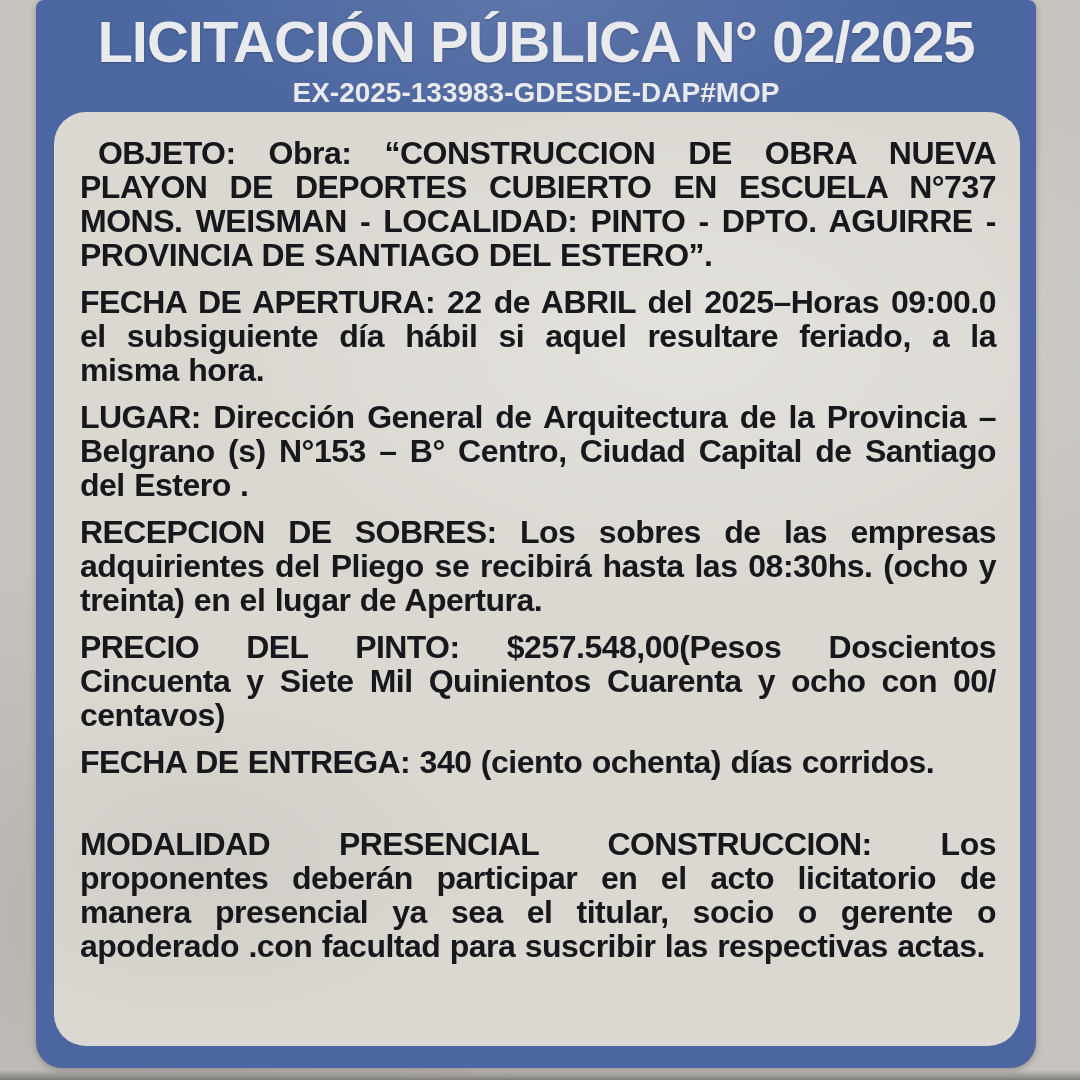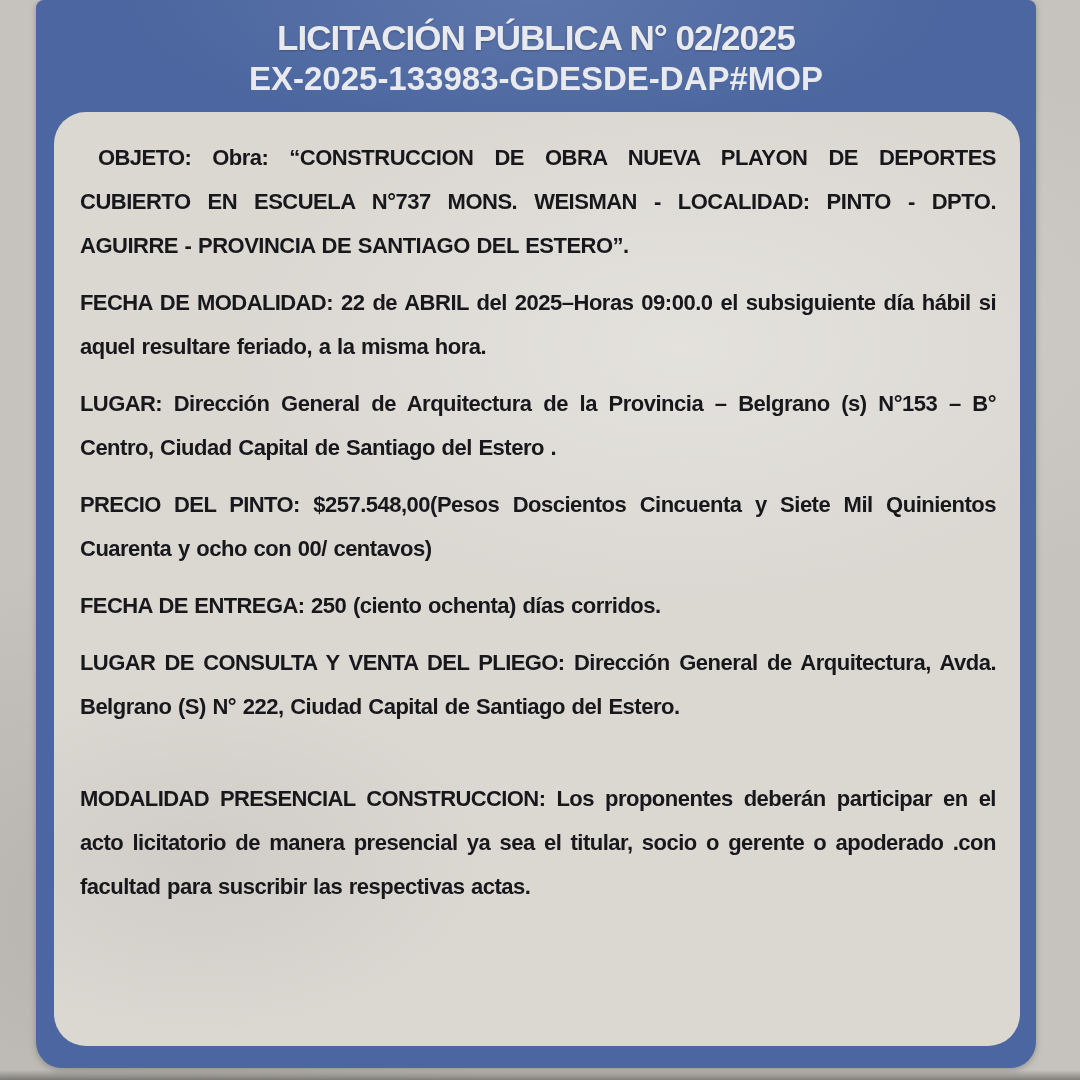--- a/index.html
+++ b/index.html
@@ -33,41 +33,41 @@
     border-radius:8px 8px 26px 26px;
     box-shadow:0 2px 6px rgba(0,0,0,.25);
   }
   .ad-header{
     height:112px;
     display:flex;flex-direction:column;align-items:center;justify-content:center;
     gap:2px; padding-top:4px;
     color:var(--header-ink);
   }
   .ad-title{
-    font-size:35px;font-weight:700;letter-spacing:-1px;
+    font-size:58px;font-weight:700;letter-spacing:-1px;
     text-shadow:0 1px 2px rgba(0,0,0,.25);
     white-space:nowrap;
   }
   .ad-subtitle{
-    font-size:33px;font-weight:700;letter-spacing:0px;
+    font-size:28px;font-weight:700;letter-spacing:0px;
     white-space:nowrap;
   }
   .ad-body{
     position:absolute;
     left:18px; right:16px; top:112px; bottom:22px;
     background:
       radial-gradient(ellipse 700px 400px at 65% 25%, rgba(255,255,255,.25), rgba(0,0,0,0) 65%),
       radial-gradient(ellipse 500px 300px at 15% 80%, rgba(0,0,0,.05), rgba(0,0,0,0) 60%),
       var(--paper-inner);
     border-radius:32px;
     padding:24px 24px 18px 26px;
     color:var(--ink);
   }
   p.sec{
-    font-size:22px;line-height:44px;font-weight:700;
+    font-size:32px;line-height:34px;font-weight:700;
     letter-spacing:-0.5px;
     text-align:justify;
     margin-bottom:13px;
     word-spacing:1px;
   }
   p.sec .lbl{font-weight:700;letter-spacing:-0.6px;}
   p.indent{text-indent:18px;}
   p.gap-before{margin-top:48px;}
 </style>
 </head>
@@ -77,26 +77,26 @@
   <div class="ad-header">
     <div class="ad-title">LICITACIÓN PÚBLICA N° 02/2025</div>
     <div class="ad-subtitle">EX-2025-133983-GDESDE-DAP#MOP</div>
   </div>
 
   <div class="ad-body">
     <p class="sec indent"><strong class="lbl">OBJETO:</strong> <span>Obra: “CONSTRUCCION DE OBRA NUEVA PLAYON DE DEPORTES CUBIERTO EN ESCUELA N°737 MONS. WEISMAN - LOCALIDAD: PINTO - DPTO. AGUIRRE - PROVINCIA DE SANTIAGO DEL ESTERO”.</span></p>
 
 
 
-    <p class="sec"><strong class="lbl">FECHA DE MODALIDAD:</strong> <span>22 de ABRIL del 2025–Horas 09:00.0 el subsiguiente día hábil si aquel resultare feriado, a la misma hora.</span></p>
+    <p class="sec"><strong class="lbl">FECHA DE APERTURA:</strong> <span>22 de ABRIL del 2025–Horas 09:00.0 el subsiguiente día hábil si aquel resultare feriado, a la misma hora.</span></p>
 
     <p class="sec"><strong class="lbl">LUGAR:</strong> <span>Dirección General de Arquitectura de la Provincia – Belgrano (s) N°153 – B° Centro, Ciudad Capital de Santiago del Estero .</span></p>
 
+    <p class="sec"><strong class="lbl">RECEPCION DE SOBRES:</strong> <span>Los sobres de las empresas adquirientes del Pliego se recibirá hasta las 08:30hs. (ocho y treinta) en el lugar de Apertura.</span></p>
 
     <p class="sec"><strong class="lbl">PRECIO DEL PINTO:</strong> <span>$257.548,00(Pesos Doscientos Cincuenta y Siete Mil Quinientos Cuarenta y ocho con 00/ centavos)</span></p>
 
-    <p class="sec"><strong class="lbl">FECHA DE ENTREGA:</strong> <span>250 (ciento ochenta) días corridos.</span></p>
+    <p class="sec"><strong class="lbl">FECHA DE ENTREGA:</strong> <span>340 (ciento ochenta) días corridos.</span></p>
 
-    <p class="sec"><strong class="lbl">LUGAR DE CONSULTA Y VENTA DEL PLIEGO:</strong> <span>Dirección General de Arquitectura, Avda. Belgrano (S) N° 222, Ciudad Capital de Santiago del Estero.</span></p>
 
     <p class="sec gap-before"><strong class="lbl">MODALIDAD PRESENCIAL CONSTRUCCION:</strong> <span>Los proponentes deberán participar en el acto licitatorio de manera presencial ya sea el titular, socio o gerente o apoderado .con facultad para suscribir las respectivas actas.</span></p>
   </div>
 </div>
 
 </body></html>

